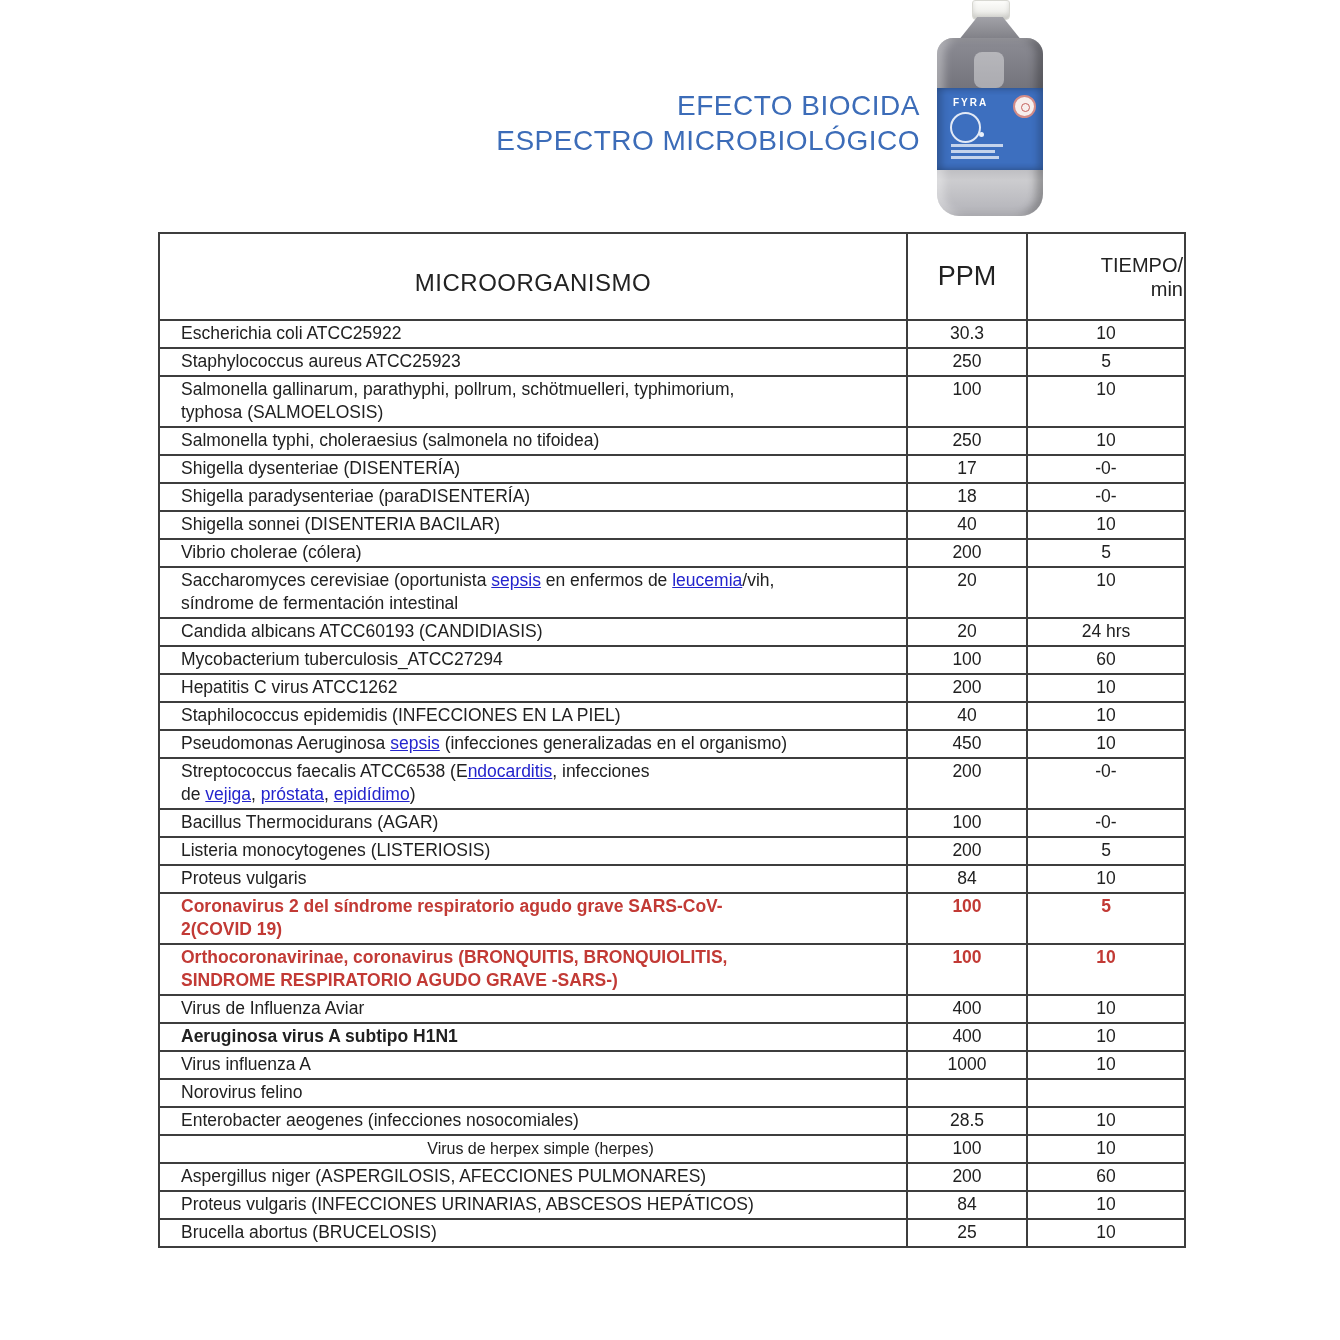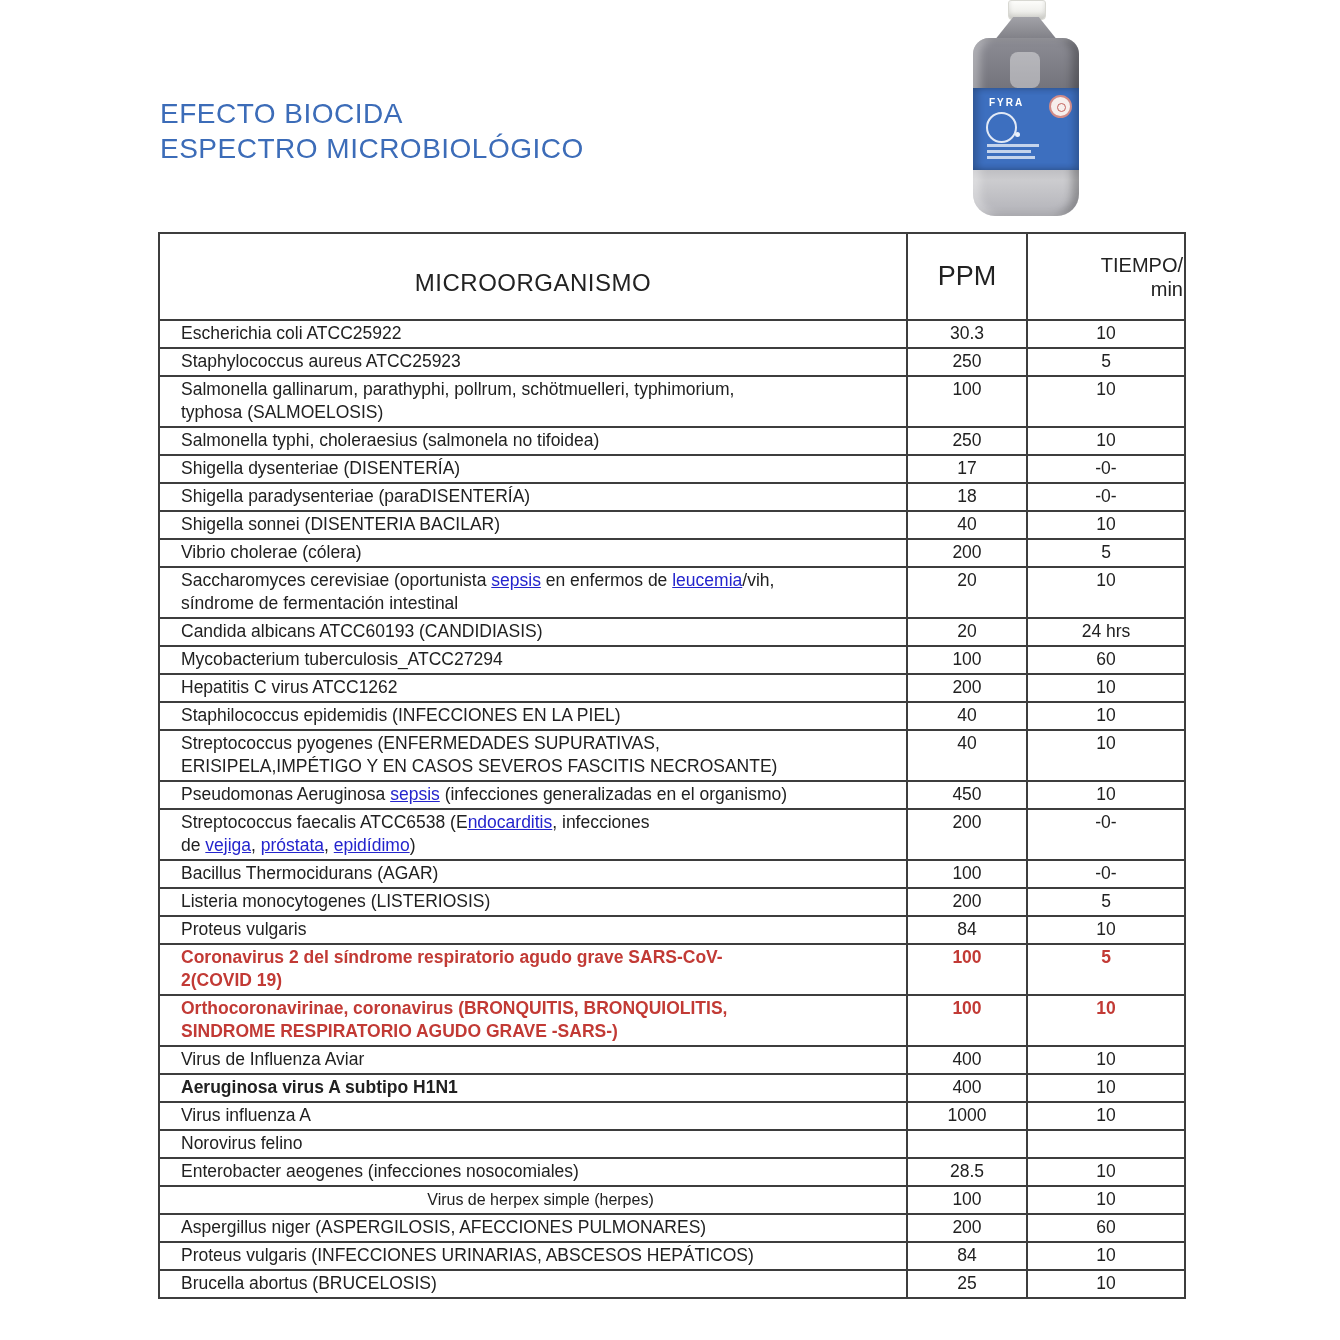--- a/index.html
+++ b/index.html
@@ -7,29 +7,29 @@
     width:1340px; height:1340px;
     background:#ffffff;
     position:relative;
     font-family:"Liberation Sans", sans-serif;
     color:#1c1c1c;
     overflow:hidden;
   }
 
   
   .title-block {
-    position:absolute; top:96px; left:160px; width:760px;
-    text-align:left;
+    position:absolute; top:88px; left:160px; width:760px;
+    text-align:right;
     color:#3c6cb8;
     font-size:28px; line-height:35px;
     letter-spacing:.5px;
   }
 
   
-  .bottle { position:absolute; left:972px; top:0; width:108px; height:218px; }
+  .bottle { position:absolute; left:936px; top:0; width:108px; height:218px; }
   .bottle .cap {
     position:absolute; left:36px; top:0; width:36px; height:18px;
     background:linear-gradient(#fdfdfb,#e6e6e1);
     border:1px solid #d8d8d2; border-radius:3px 3px 4px 4px;
     box-shadow:inset 0 -4px 5px rgba(0,0,0,.12);
   }
   .bottle .neck {
     position:absolute; left:22px; top:17px; width:64px; height:24px;
     background:linear-gradient(#a2a2a8,#7d7d84);
     clip-path:polygon(30% 0, 70% 0, 100% 100%, 0 100%);
@@ -212,25 +212,20 @@
           <td class="col-name"><span>Hepatitis C virus ATCC1262</span></td>
           <td class="col-ppm">200</td>
           <td class="col-time">10</td>
         </tr>
         <tr>
           <td class="col-name"><span>Staphilococcus epidemidis (INFECCIONES EN LA PIEL)</span></td>
           <td class="col-ppm">40</td>
           <td class="col-time">10</td>
         </tr>
         <tr>
-          <td class="col-name"><span>Streptococcus pyogenes (ENFERMEDADES SUPURATIVAS,</span><br><span>ERISIPELA,IMPÉTIGO Y EN CASOS SEVEROS FASCITIS NECROSANTE)</span></td>
-          <td class="col-ppm">40</td>
-          <td class="col-time">10</td>
-        </tr>
-        <tr>
           <td class="col-name"><span>Pseudomonas Aeruginosa  </span><span class="link">sepsis</span><span> (infecciones generalizadas en el organismo)</span></td>
           <td class="col-ppm">450</td>
           <td class="col-time">10</td>
         </tr>
         <tr>
           <td class="col-name"><span>Streptococcus faecalis ATCC6538 (E</span><span class="link">ndocarditis</span><span>, infecciones</span><br><span>de </span><span class="link">vejiga</span><span>, </span><span class="link">próstata</span><span>, </span><span class="link">epidídimo</span><span>)</span></td>
           <td class="col-ppm">200</td>
           <td class="col-time">-0-</td>
         </tr>
         <tr>

